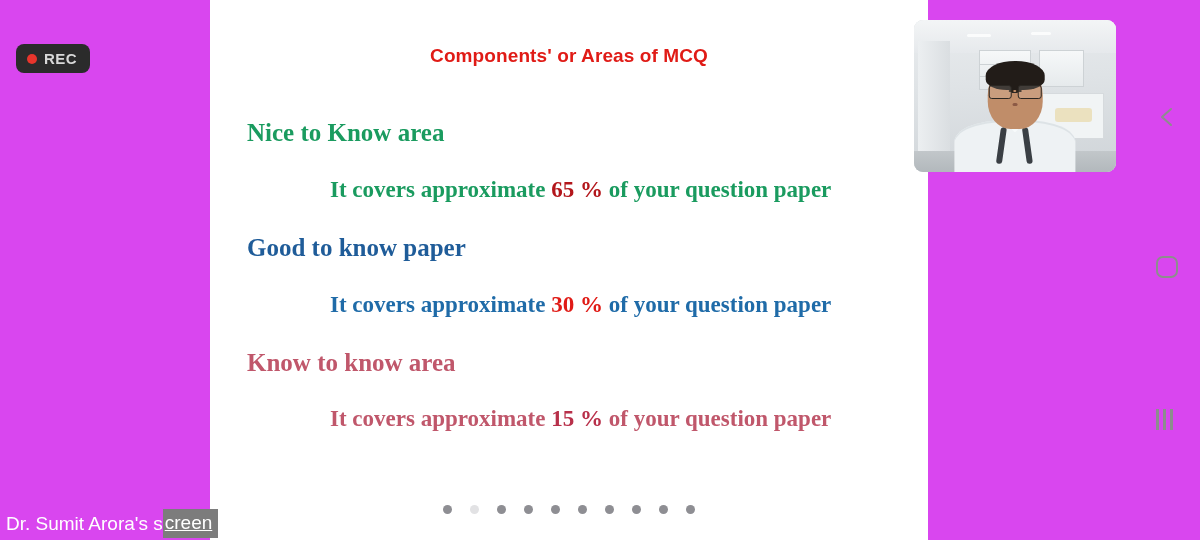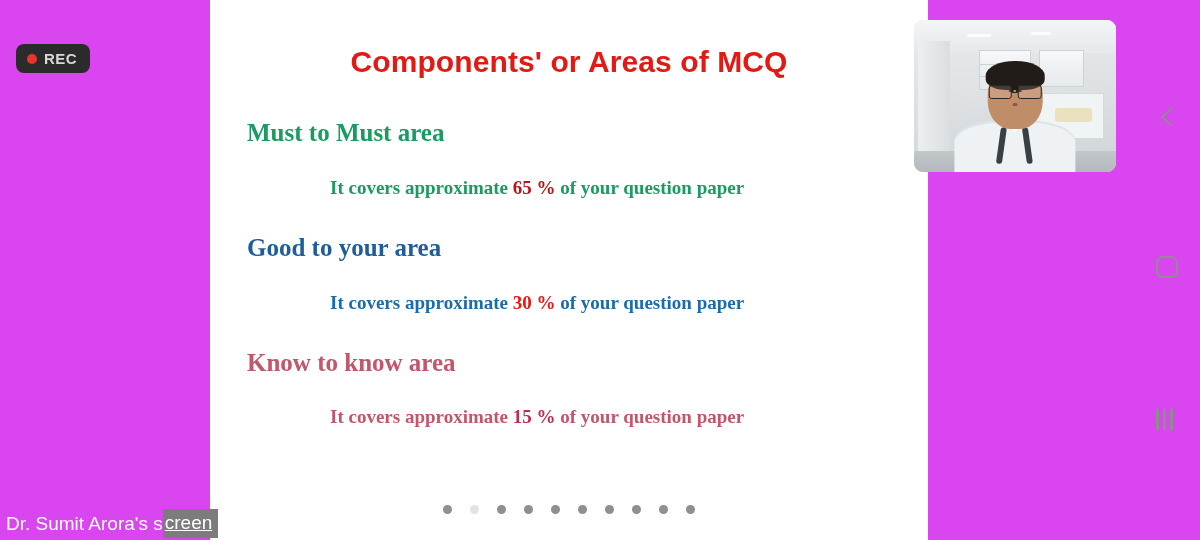--- a/index.html
+++ b/index.html
@@ -22,33 +22,33 @@
 
   
   .slide{
     position:absolute; left:210px; top:0;
     width:718px; height:540px; background:#fff;
   }
   .slide-title{
     position:absolute; top:45px; left:0; width:100%;
     text-align:center;
     font-family:"Liberation Sans", sans-serif;
-    font-weight:700; font-size:30px; color:#e01b16;
+    font-weight:700; font-size:19px; color:#e01b16;
     letter-spacing:.1px;
   }
 
   .heading{
     position:absolute; left:37px;
     font-family:"Liberation Serif", serif;
     font-weight:700; font-size:25px; white-space:nowrap;
   }
   .detail{
     position:absolute; left:120px;
     font-family:"Liberation Serif", serif;
-    font-weight:700; font-size:19px; white-space:nowrap;
+    font-weight:700; font-size:23px; white-space:nowrap;
   }
   .pct{ font-weight:700; }
 
   
   .b1h{ top:119px; color:#1a9b5f; }
   .b1d{ top:177px; color:#1a9b5f; }
   .b1d .pct{ color:#b3161b; }
 
   .b2h{ top:234px; color:#1f5c99; }
   .b2d{ top:292px; color:#1f6ba8; }
@@ -154,26 +154,26 @@
 
   <div class="rec-badge">
     <span class="rec-dot"></span>
     <span class="rec-text">REC</span>
   </div>
 
   <div class="slide">
 
     <div class="slide-title">Components' or Areas of MCQ</div>
 
-    <div class="heading b1h">Must to Must area</div>
+    <div class="heading b1h">Nice to Know area</div>
     <div class="detail b1d">
       <span>It covers approximate </span><span class="pct">65 %</span><span> of your question paper</span>
     </div>
 
-    <div class="heading b2h">Good to your area</div>
+    <div class="heading b2h">Good to know paper</div>
     <div class="detail b2d">
       <span>It covers approximate  </span><span class="pct">30 %</span><span> of your question paper</span>
     </div>
 
     <div class="heading b3h">Know to know area</div>
     <div class="detail b3d">
       <span>It covers approximate  </span><span class="pct">15 %</span><span> of your question paper</span>
     </div>
 
     <div class="dots" id="dots">

